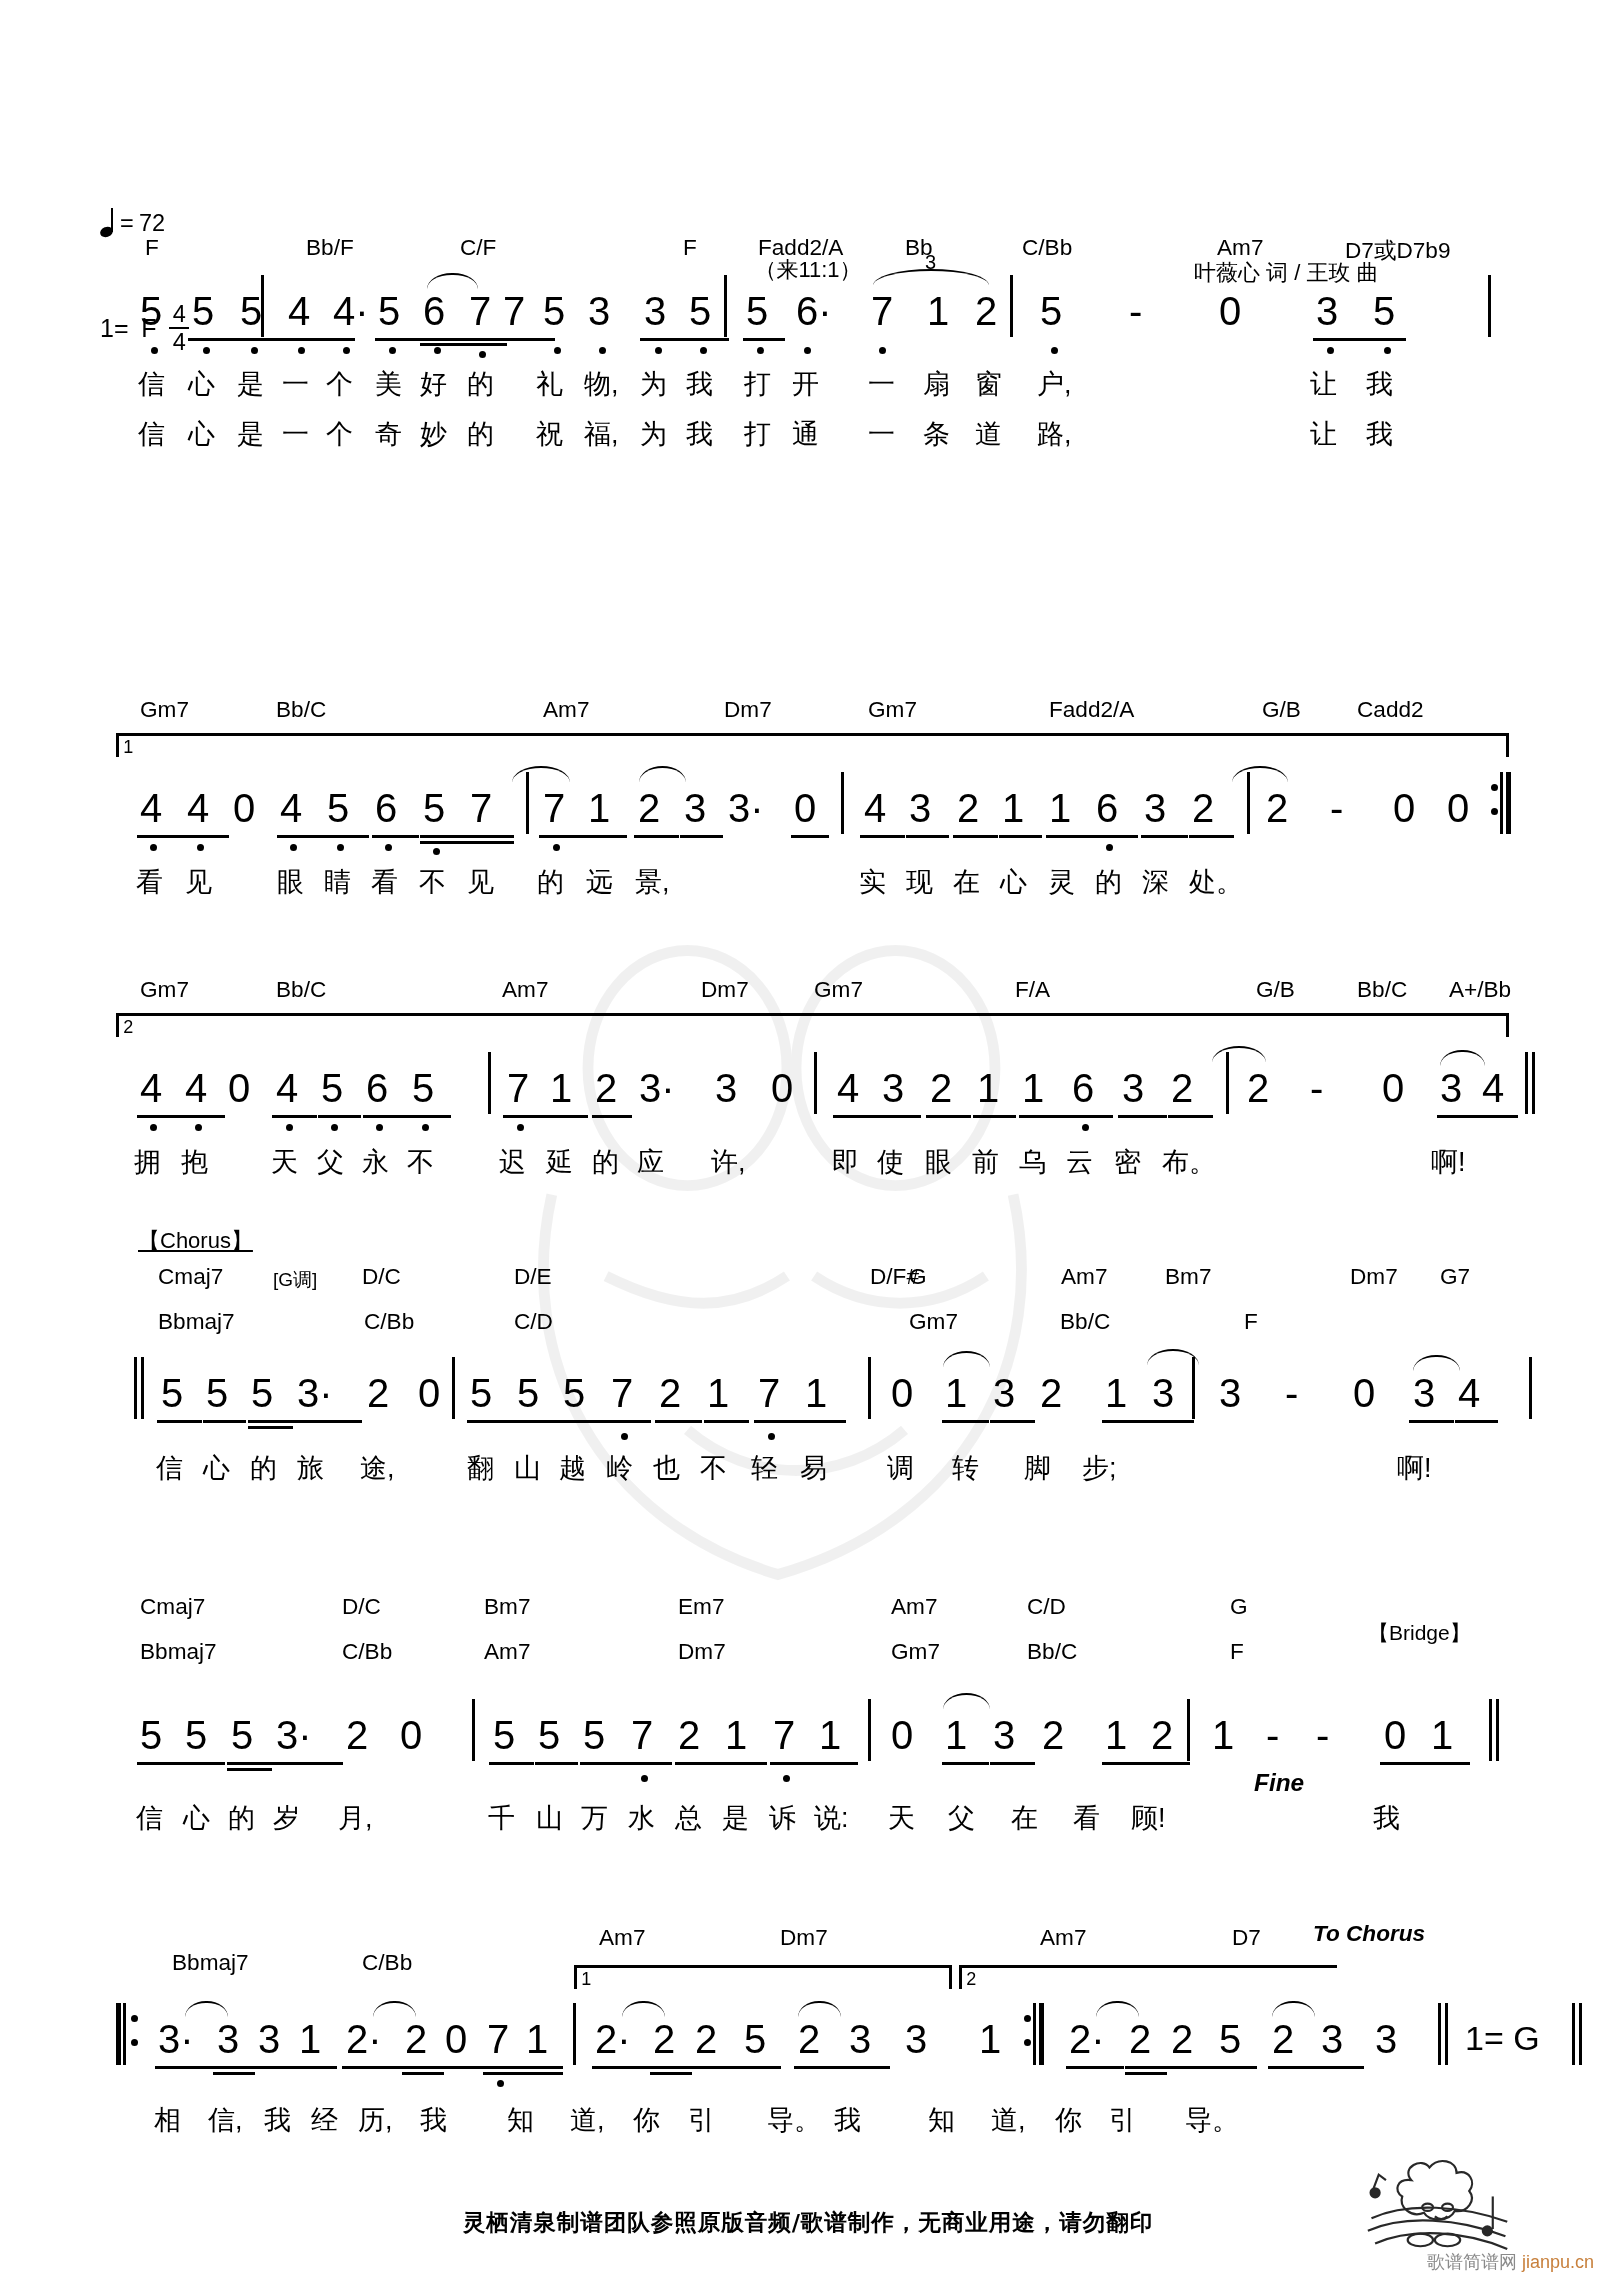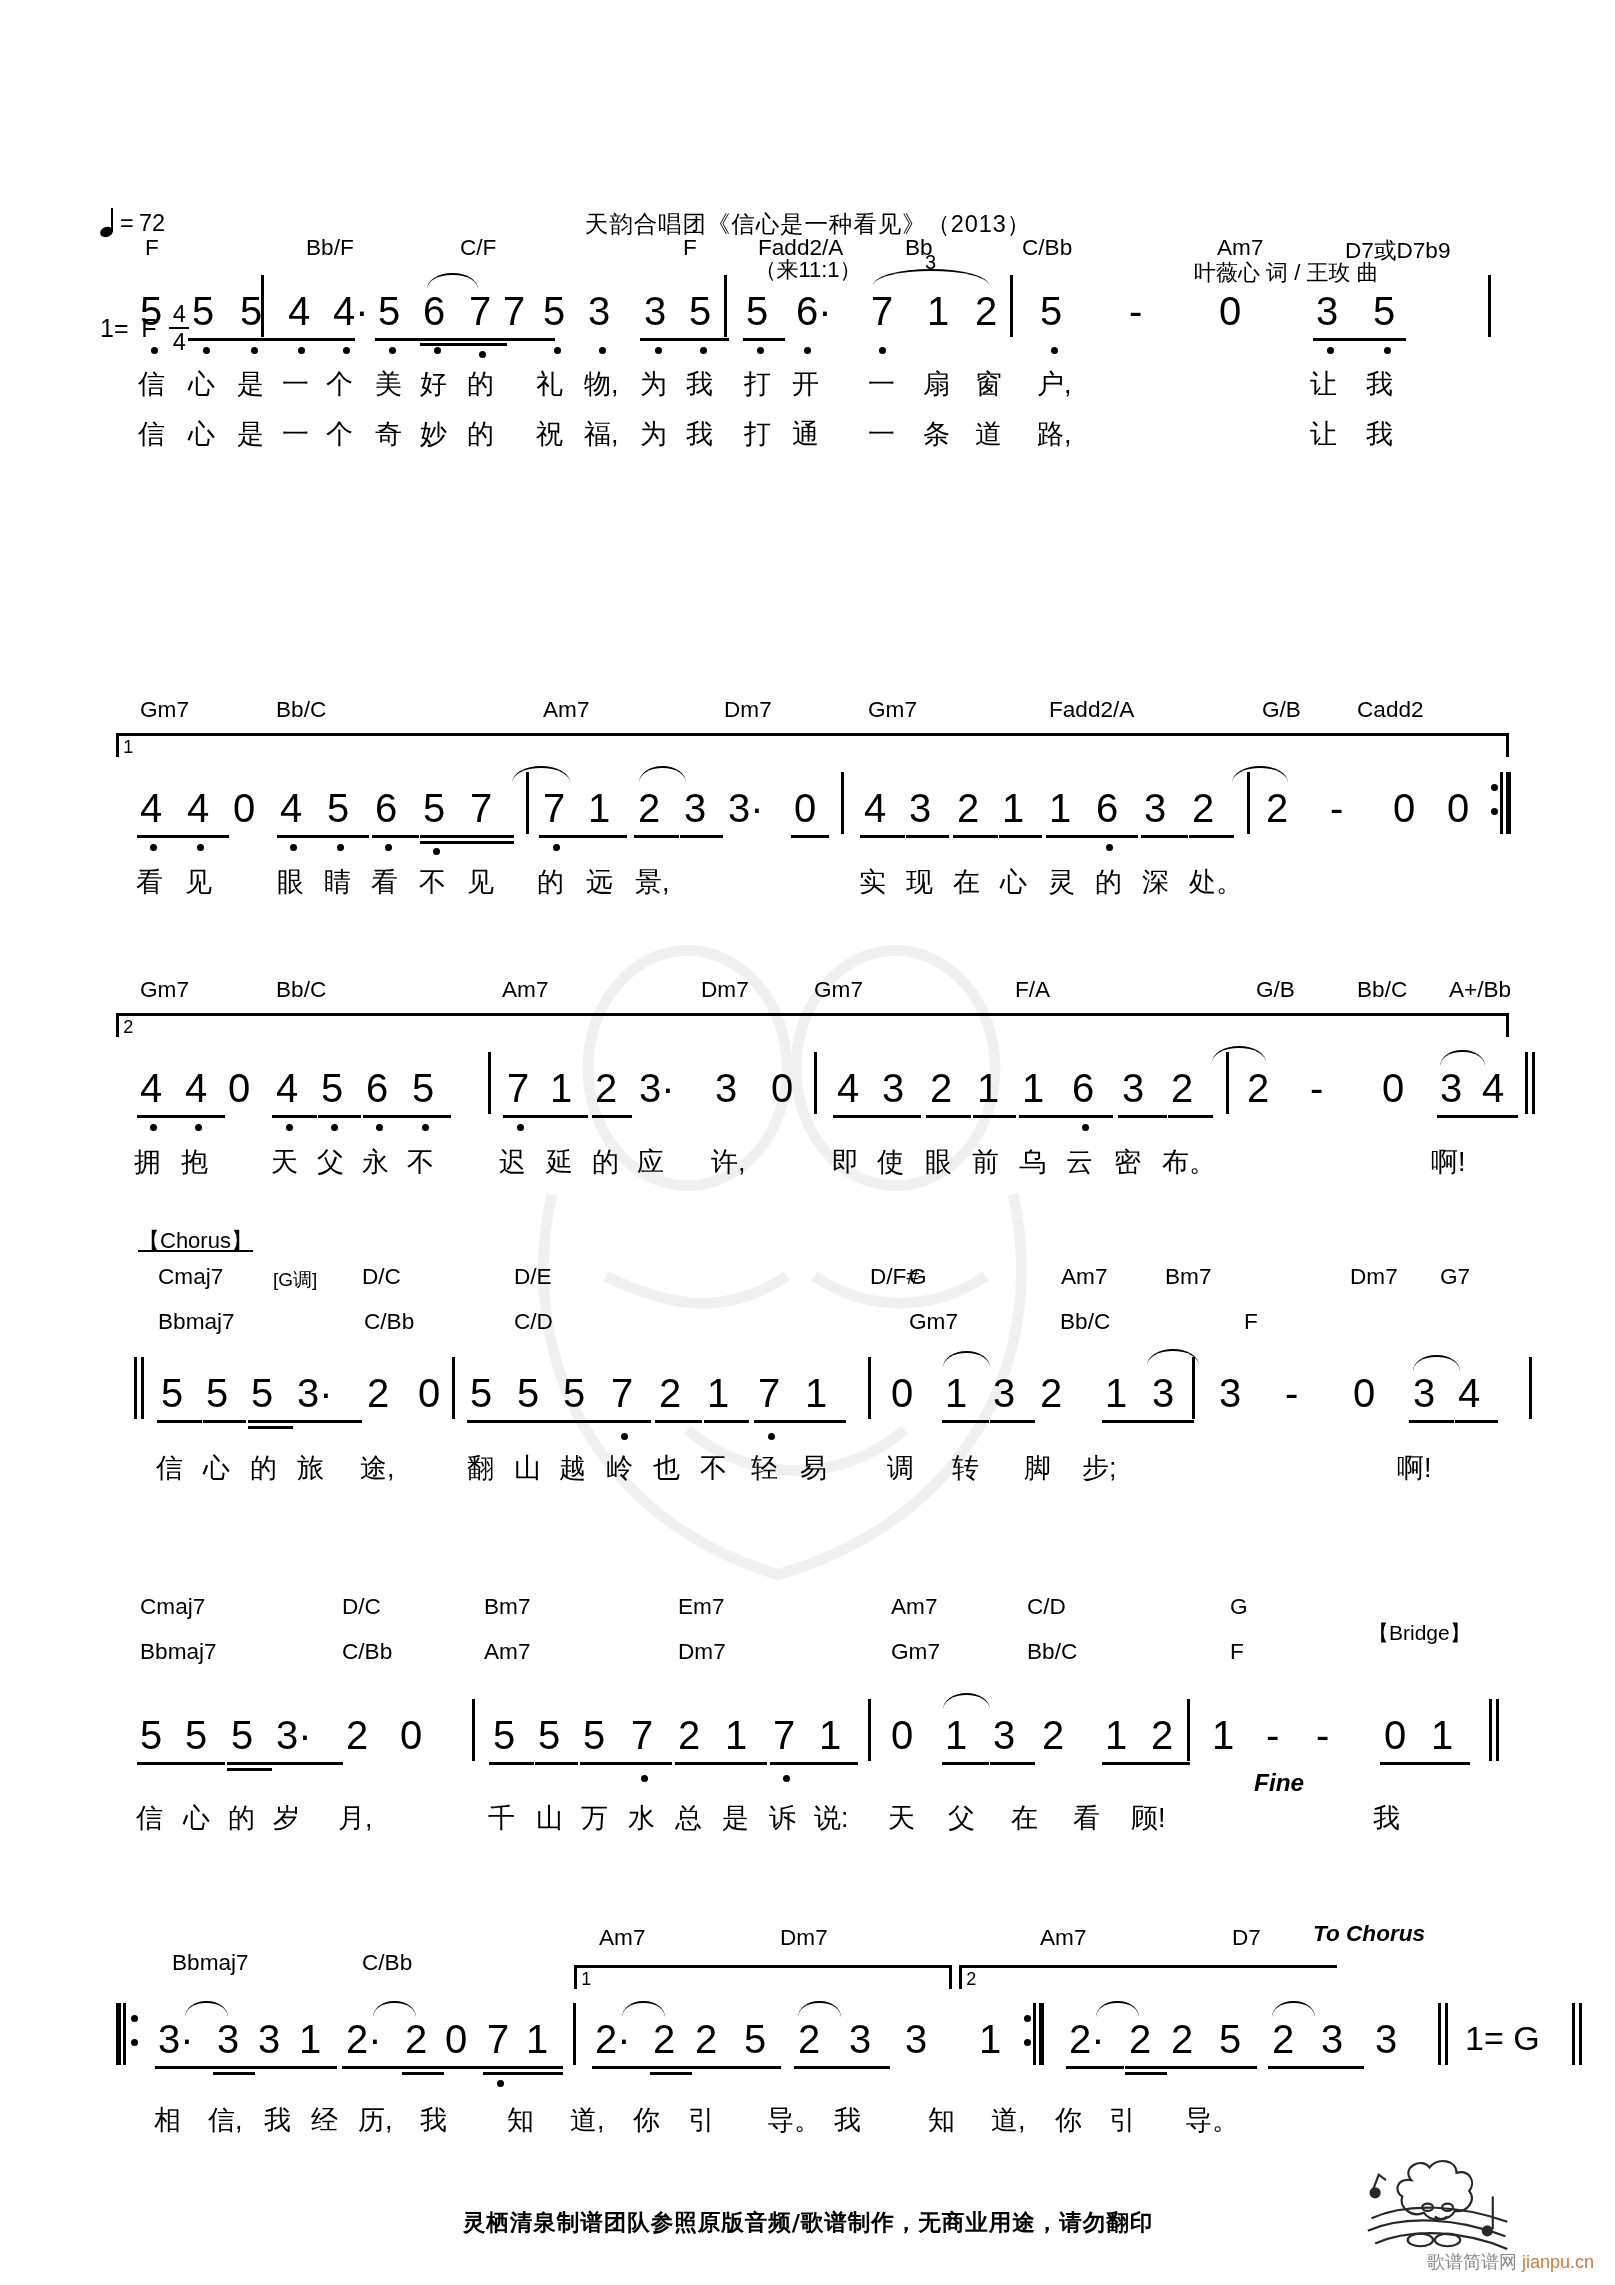--- a/index.html
+++ b/index.html
@@ -120,21 +120,20 @@
         <ellipse cx="330" cy="200" rx="110" ry="130"></ellipse>
         <ellipse cx="560" cy="200" rx="110" ry="130"></ellipse>
         <path d="M180 340 C140 520 230 700 430 760 C640 700 730 520 690 340"></path>
         <path d="M240 430 C320 470 380 470 440 430"></path>
         <path d="M470 430 C530 470 600 470 660 430"></path>
         <path d="M330 600 C400 660 500 660 570 600"></path>
       </g>
     </svg>
   </div>
 
-  <div class="subtitle">天韵合唱团《信心是一种看见》（2013）</div>
   <div class="scripture">（来11:1）</div>
   <div class="credit">叶薇心 词 / 王玫 曲</div>
 
   <div class="tempo">
     <span class="qnote"></span>
     <span>=</span>
     <span>72</span>
   </div>
 
   <div class="keysig">

